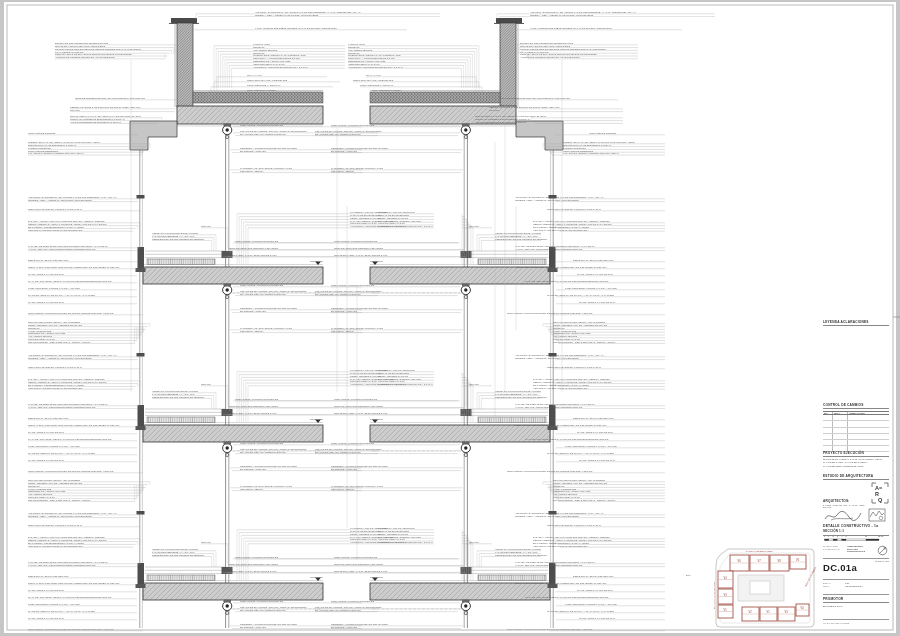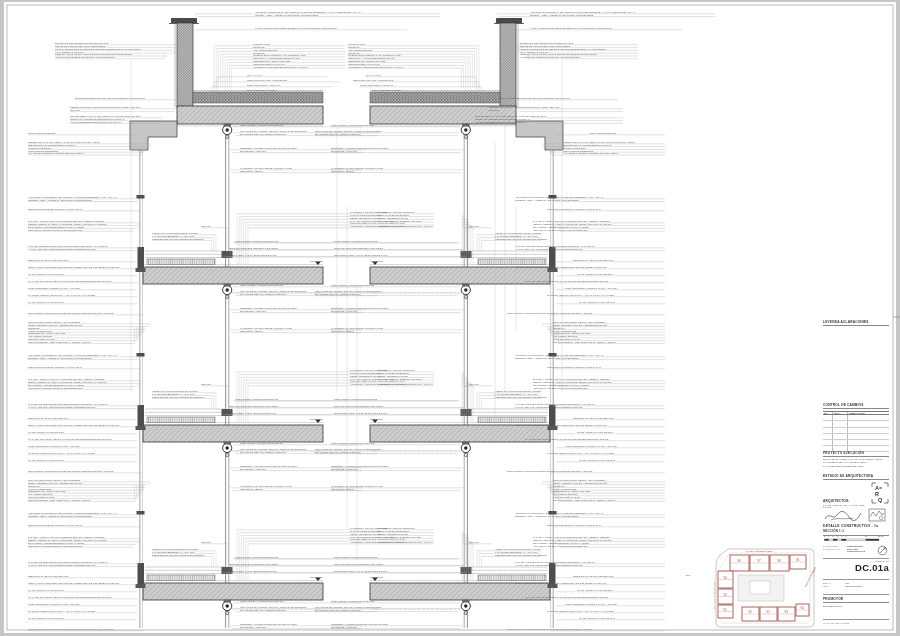--- a/index.html
+++ b/index.html
@@ -10,21 +10,21 @@
   .tb-sec{position:absolute;left:0;width:66px;}
   .tb-h{font-size:3.2px;font-weight:bold;letter-spacing:.2px;color:#333;
     border-bottom:.5px solid #888;padding-bottom:1px;}
   .tb-tiny{font-size:1.9px;color:#555;line-height:2.4px;margin-top:1px;}
   .tb-rule{border-top:.5px solid #999;}
   table.chg{width:100%;border-collapse:collapse;margin-top:1.5px;}
   table.chg th{font-size:1.8px;font-weight:bold;color:#444;text-align:left;
     border-top:.6px solid #777;border-bottom:.5px solid #777;padding:.4px 0 .4px 1px;}
   table.chg td{height:3.2px;border-bottom:.4px solid #cfcfcf;}
   table.chg th+th, table.chg td+td{border-left:.4px solid #bbb;}
-  .plano-big{font-size:9.5px;font-weight:bold;text-align:right;color:#222;letter-spacing:.3px;}
+  .plano-big{font-size:9.5px;font-weight:bold;color:#222;letter-spacing:.3px;}
   .lbl-right{font-size:2.2px;color:#666;text-align:right;}
   .meta-row{display:flex;font-size:2.1px;color:#555;line-height:3.2px;}
   .meta-row .k{width:22px;color:#777;}
   .clasif{display:flex;gap:2px;align-items:flex-start;}
   .clasif .c1{font-size:1.9px;color:#777;line-height:2.6px;width:22px;}
   .clasif .c2{font-size:2.1px;font-weight:bold;color:#444;line-height:2.7px;width:28px;}
   .promo-v{font-size:2.3px;color:#444;margin-top:1.5px;}
   .foot{font-size:1.9px;color:#666;margin-top:1px;}
 </style>
 </head>

